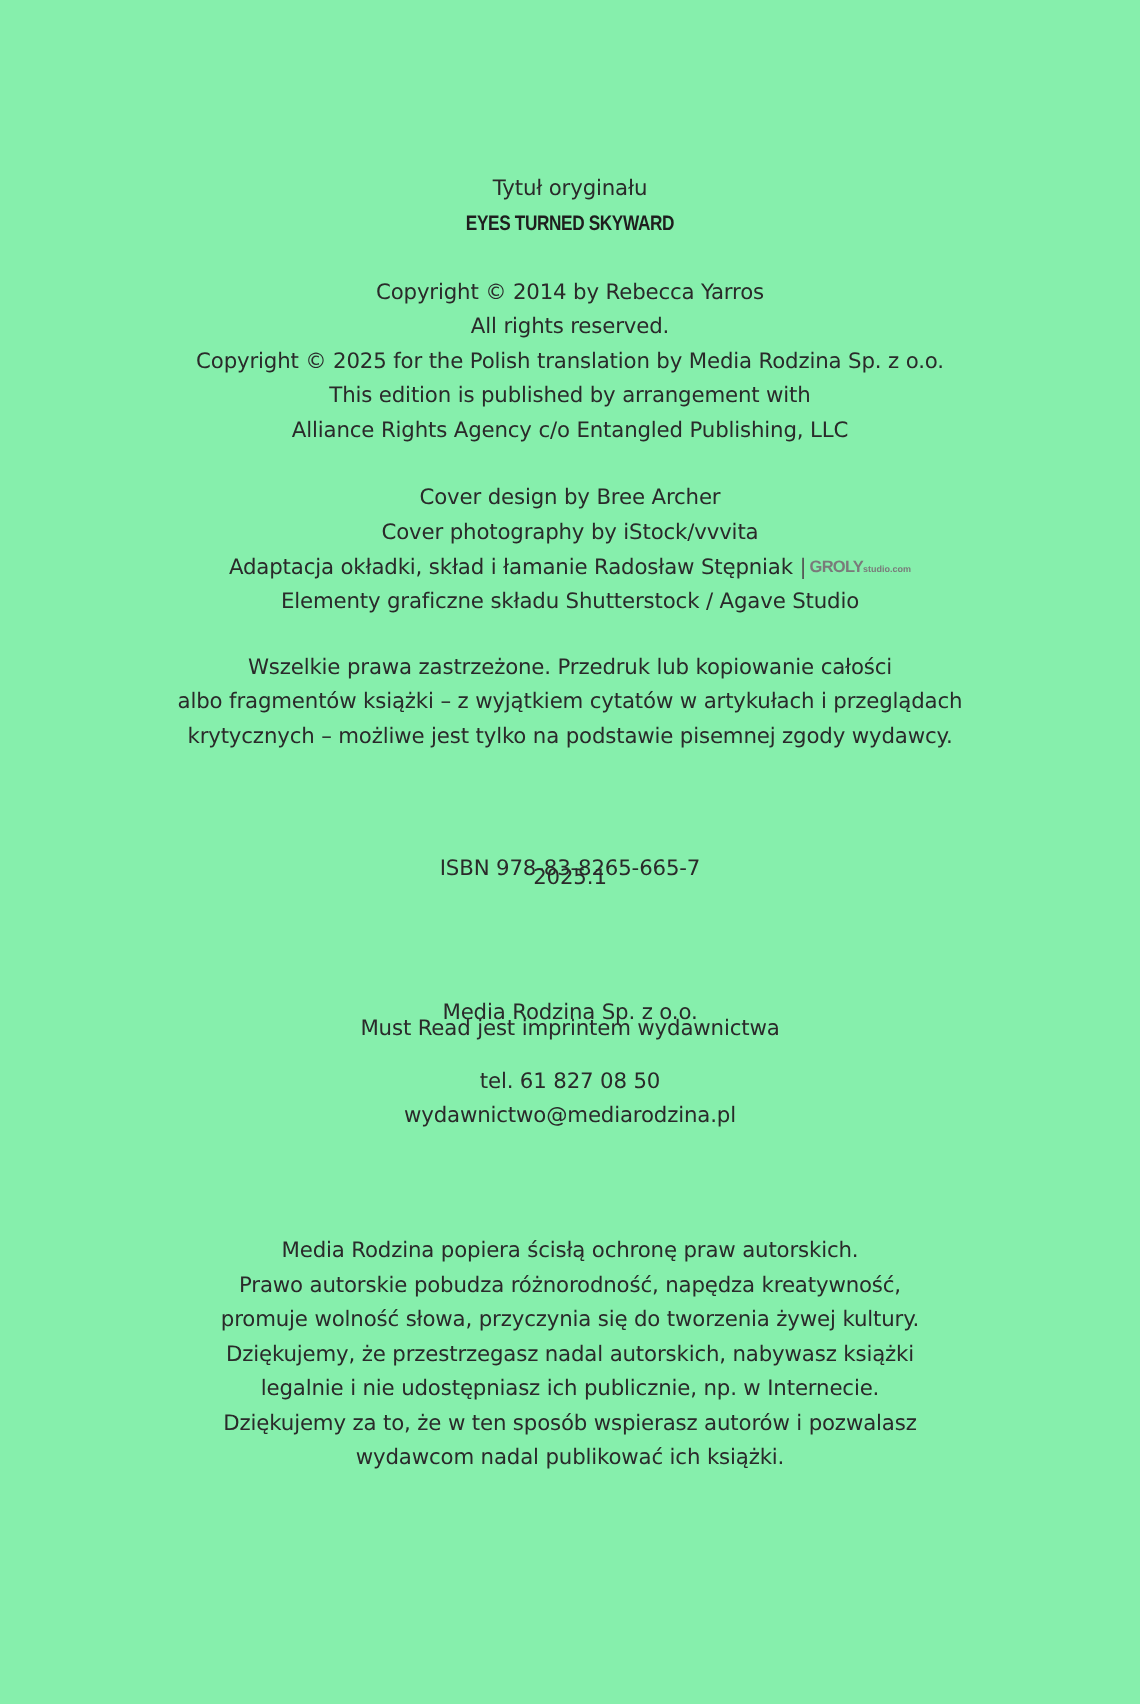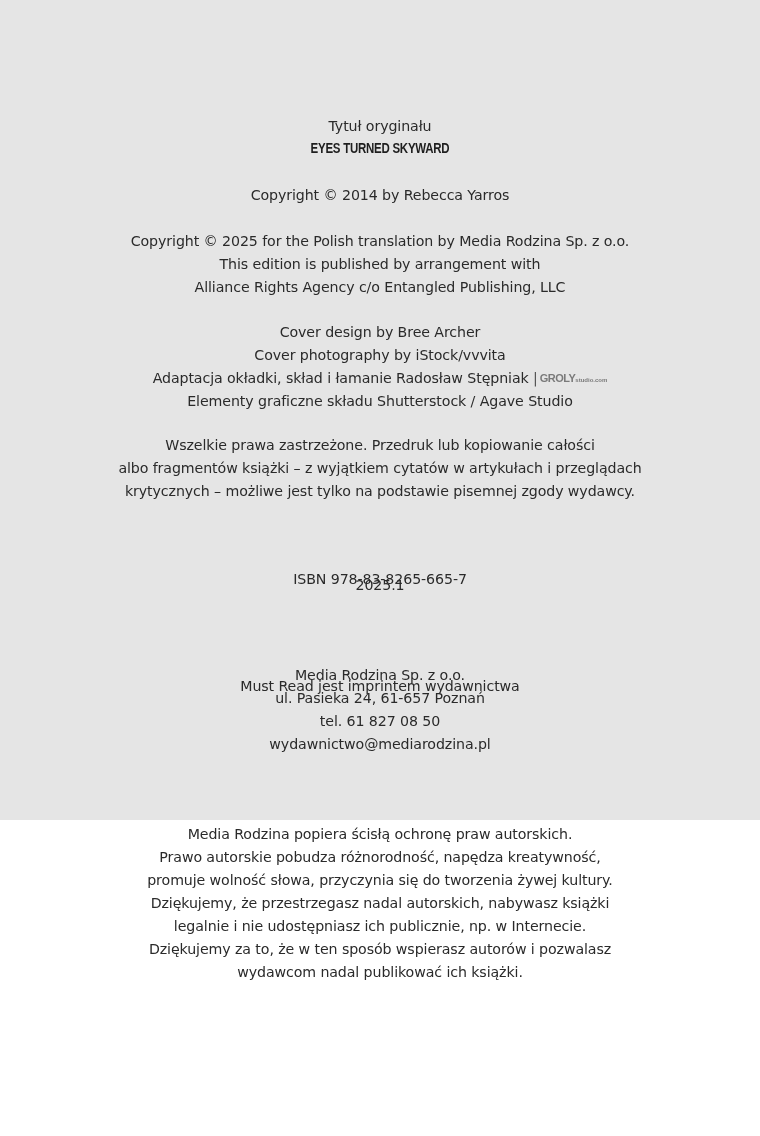--- a/index.html
+++ b/index.html
@@ -1,36 +1,37 @@
 <!DOCTYPE html>
 <html><head>
 <meta charset="utf-8">
 <style>
   html, body { margin:0; padding:0; background:#ffffff; }
   body { width:760px; height:1136px; position:relative; overflow:hidden;
          font-family:"DejaVu Sans", sans-serif; color:#2a2a2a; }
-  .page { position:absolute; left:0; top:0; width:760px; height:820px; background:#e5e5e5; }
+  .page { position:absolute; left:0; top:0; width:760px; height:1136px; background:#86efac; }
   .line { position:absolute; left:0; width:760px; text-align:center;
           font-size:14.2px; line-height:18px; white-space:nowrap; letter-spacing:-0.1px; }
   .title { font-family:"Liberation Sans", sans-serif; font-weight:bold; font-size:14px;
            letter-spacing:-0.3px; transform:scaleX(0.82); transform-origin:center; color:#1e1e1e; }
   .logo { display:inline-block; vertical-align:middle; font-family:"Liberation Sans", sans-serif;
           font-weight:bold; font-size:11px; color:#7a7a7a; letter-spacing:-0.5px; margin-left:2px; }
   .logo small { font-size:6px; font-weight:bold; letter-spacing:0; }
   .sep { color:#555; }
 </style>
 </head>
 <body>
 
 <div class="page">
 
   <div class="line" style="top:117px">Tytuł oryginału</div>
   <div class="line title" style="top:139px">EYES TURNED SKYWARD</div>
 
   <div class="line" style="top:186px">Copyright © 2014 by Rebecca Yarros</div>
+  <div class="line" style="top:209px">All rights reserved.</div>
   <div class="line" style="top:232px">Copyright © 2025 for the Polish translation by Media Rodzina Sp. z o.o.</div>
   <div class="line" style="top:255px">This edition is published by arrangement with</div>
   <div class="line" style="top:278px">Alliance Rights Agency c/o Entangled Publishing, LLC</div>
 
   <div class="line" style="top:323px">Cover design by Bree Archer</div>
   <div class="line" style="top:346px">Cover photography by iStock/vvvita</div>
   <div class="line" style="top:369px">
     <span>Adaptacja okładki, skład i łamanie Radosław Stępniak</span>
     <span class="sep">|</span><span class="logo"><span>GROLY</span><small>studio.com</small></span>
   </div>
@@ -38,21 +39,20 @@
 
   <div class="line" style="top:459px">albo fragmentów książki – z wyjątkiem cytatów w artykułach i przeglądach</div>
   <div class="line" style="top:436px">Wszelkie prawa zastrzeżone. Przedruk lub kopiowanie całości</div>
   <div class="line" style="top:482px">krytycznych – możliwe jest tylko na podstawie pisemnej zgody wydawcy.</div>
 
   <div class="line" style="top:570px">ISBN 978-83-8265-665-7</div>
   <div class="line" style="top:576px">2025.1</div>
 
   <div class="line" style="top:677px">Must Read jest imprintem wydawnictwa</div>
   <div class="line" style="top:666px">Media Rodzina Sp. z o.o.</div>
-  <div class="line" style="top:689px">ul. Pasieka 24, 61-657 Poznań</div>
   <div class="line" style="top:712px">tel. 61 827 08 50</div>
   <div class="line" style="top:735px">wydawnictwo@mediarodzina.pl</div>
 
 
   <div class="line" style="top:825px">Media Rodzina popiera ścisłą ochronę praw autorskich.</div>
   <div class="line" style="top:848px">Prawo autorskie pobudza różnorodność, napędza kreatywność,</div>
   <div class="line" style="top:871px">promuje wolność słowa, przyczynia się do tworzenia żywej kultury.</div>
   <div class="line" style="top:894px">Dziękujemy, że przestrzegasz nadal autorskich, nabywasz książki</div>
   <div class="line" style="top:917px">legalnie i nie udostępniasz ich publicznie, np. w Internecie.</div>
   <div class="line" style="top:940px">Dziękujemy za to, że w ten sposób wspierasz autorów i pozwalasz</div>

